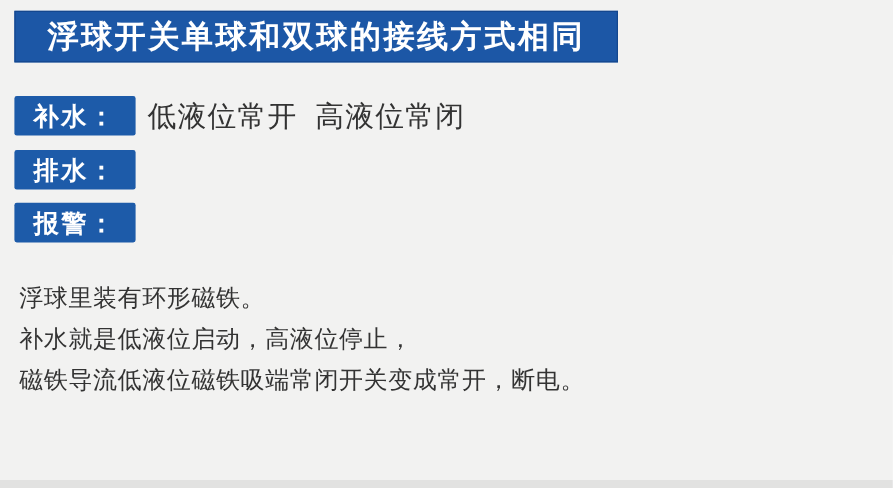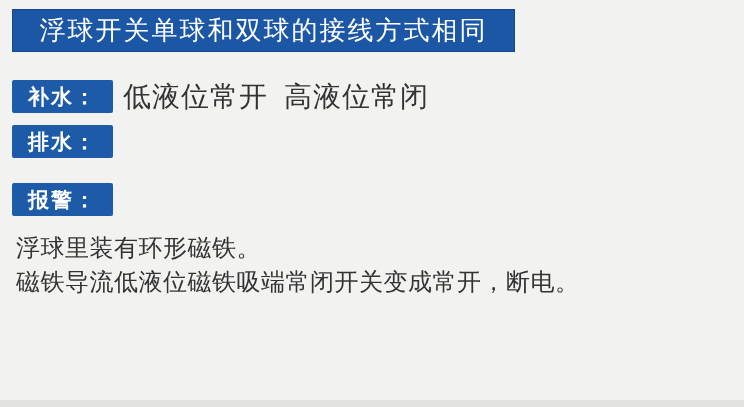--- a/index.html
+++ b/index.html
@@ -30,66 +30,66 @@
     height: 43px;
     background: var(--primary-blue);
     border: 1px solid var(--header-border);
     display: flex;
     align-items: center;
     justify-content: center;
   }
   .header-title {
     color: var(--white);
     font-size: 26px;
-    font-weight: normal;
+    font-weight: bold;
     letter-spacing: 2px;
     white-space: nowrap;
   }
 
   .spec-row {
     position: absolute;
     left: 12px;
     height: 33px;
     display: flex;
     align-items: center;
   }
   .spec-row.r0 { top: 80px; }
   .spec-row.r1 { top: 125px; text-align: right; }
-  .spec-row.r2 { top: 183px; flex-direction: column; }
+  .spec-row.r2 { top: 169px; flex-direction: column; }
 
   .spec-badge {
     width: 101px;
     height: 33px;
     background: var(--badge-blue);
     border-radius: 2px;
     color: var(--white);
     font-size: 21px;
     font-weight: bold;
     letter-spacing: 2px;
     display: flex;
     align-items: center;
     justify-content: center;
     white-space: nowrap;
   }
 
   .spec-text {
     margin-left: 10px;
-    font-size: 28px;
+    font-size: 24px;
     color: var(--text-dark);
     letter-spacing: 1px;
     word-spacing: 6px;
     white-space: nowrap;
   }
 
   .description-paragraph {
     position: absolute;
     left: 16px;
     top: 231px;
     width: 720px;
-    font-size: 24px;
+    font-size: 20px;
     line-height: 34px;
     color: var(--text-dark);
     letter-spacing: 0.5px;
   }
   .paragraph-line { white-space: nowrap; }
 
   .bottom-edge-shadow {
     position: absolute;
     left: 0;
     bottom: 0;
@@ -115,18 +115,19 @@
   <div class="spec-row r1">
     <span class="spec-badge">排水：</span>
   </div>
 
   <div class="spec-row r2">
     <span class="spec-badge">报警：</span>
   </div>
 
   <div class="description-paragraph">
     <div class="paragraph-line">浮球里装有环形磁铁。</div>
+    <div class="paragraph-line">补水就是低液位启动，高液位停止，</div>
     <div class="paragraph-line">磁铁导流低液位磁铁吸端常闭开关变成常开，断电。</div>
   </div>
 
   <div class="bottom-edge-shadow"></div>
 
 </div>
 
 </body></html>

